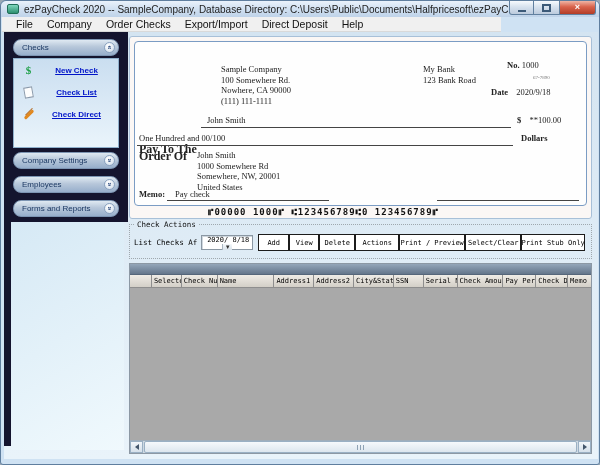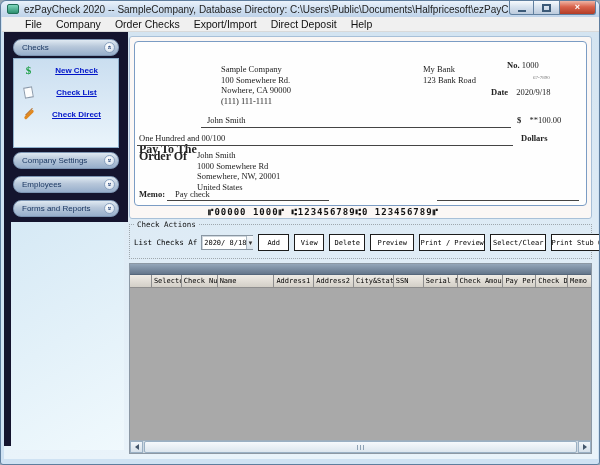--- a/index.html
+++ b/index.html
@@ -26,23 +26,23 @@
     display:flex; align-items:center; justify-content:center; }
   .wc-min { width:25px; border-radius:0 0 0 3px; }
   .wc-max { width:26px; border-left:none; }
   .wc-close { width:36px; border-left:none; border-radius:0 0 3px 0;
     background:linear-gradient(#f0b5a5, #d9634c 45%, #b23c27); }
   .glyph-min { width:8px; height:2px; background:#3c5a78; margin-top:6px; }
   .glyph-max { width:9px; height:8px; border:2px solid #3c5a78; background:transparent; }
   .glyph-close { color:#fff; font-size:9px; font-weight:bold; line-height:9px; }
   
   .menubar {
-    position:absolute; left:1px; top:16px; width:598px; height:15px;
+    position:absolute; left:1px; top:16px; width:499px; height:15px;
     background:#f0f0f0; border-bottom:1px solid #d9d9d9;
-    display:flex; align-items:flex-start; padding-left:16px; gap:0;
+    display:flex; align-items:flex-start; padding-left:7px; gap:0;
   }
   .menu-item { font-size:10.5px; color:#111; padding:1px 7px; cursor:default; }
   
   .client {
     position:absolute; left:3px; top:31px; width:594px; height:427px;
     background:linear-gradient(#d4e4f1, #e9f3fa);
   }
   
   .side-dark { position:absolute; left:0; top:0; width:124px; height:190px; background:#14142e; }
   .side-strip { position:absolute; left:0; top:190px; width:7px; height:224px; background:#14142e; }
@@ -91,27 +91,27 @@
     font-family:"DejaVu Sans Mono", monospace; font-size:9px; font-weight:bold;
     letter-spacing:1px; color:#111; white-space:nowrap; }
   
   .actions { position:absolute; left:125px; top:192px; width:463px; height:35px;
     border:1px dotted #9fa8ae; }
   .actions-legend { position:absolute; left:4px; top:-5px; background:#dfebf5; padding:0 3px;
     font-family:"DejaVu Sans Mono", monospace; font-size:7.5px; color:#111; }
   .actions-row { position:absolute; left:4px; top:9px; display:flex; align-items:center; }
   .filter-label { font-family:"DejaVu Sans Mono", monospace; font-size:7.5px; margin-right:4px; white-space:nowrap; }
   .combo { width:52px; height:15px; border:1px solid #8a97a3; background:#fff;
-    display:flex; align-items:center; box-shadow:inset 1px 1px 0 #cfd7de; margin-right:5px; }
+    display:flex; align-items:center; box-shadow:inset 1px 1px 0 #cfd7de; margin-right:5px;flex-direction:column; }
   .combo-value { flex:1; font-family:"DejaVu Sans Mono", monospace; font-size:7px; padding-left:2px; white-space:nowrap; }
   .combo-arrow { width:10px; height:13px; display:flex; align-items:center; justify-content:center;
     font-size:6px; color:#333; background:linear-gradient(#f4f7fa,#d9e2ea); border-left:1px solid #aab6c0; }
   .btn { height:17px; border:1px solid #1c1c1c; background:#fff;
     font-family:"DejaVu Sans Mono", monospace; font-size:7px; color:#000;
-    display:flex; align-items:center; justify-content:center; margin-right:5px;
+    display:flex; align-items:center; justify-content:center; 
     white-space:nowrap; cursor:pointer; }
   
   .grid { position:absolute; left:125px; top:231px; width:463px; height:191px;
     border:1px solid #8c98a4; display:flex; flex-direction:column; }
   .grid-topband { height:11px; background:linear-gradient(#94a6b9,#64768b); border-bottom:1px solid #55667a; }
   .grid-header { height:13px; display:flex; }
   .gh { height:100%; background:linear-gradient(#efece6,#d3cfc7); border-right:1px solid #8e8e8e;
     border-bottom:1px solid #8e8e8e; font-family:"DejaVu Sans Mono", monospace; font-size:7px;
     color:#000; padding:2px 0 0 2px; overflow:hidden; white-space:nowrap; }
   .grid-body { flex:1; background:#a9a9a9; }
@@ -271,21 +271,21 @@
       <span class="actions-legend">Check Actions</span>
       <div class="actions-row">
         <span class="filter-label">List Checks Af</span>
         <div class="combo">
           <span class="combo-value">2020/ 8/18</span>
           <span class="combo-arrow">▼</span>
         </div>
         <button class="btn" style="width:31px;">Add</button>
         <button class="btn" style="width:30px;">View</button>
         <button class="btn" style="width:36px;">Delete</button>
-        <button class="btn" style="width:44px;">Preview</button>
+        <button class="btn" style="width:44px;">Actions</button>
         <button class="btn" style="width:66px;">Print / Preview</button>
         <button class="btn" style="width:56px;">Select/Clear</button>
         <button class="btn" style="width:64px;">Print Stub Only</button>
 
       </div>
     </div>
 
     <div class="grid">
       <div class="grid-topband"></div>
       <div class="grid-header">

